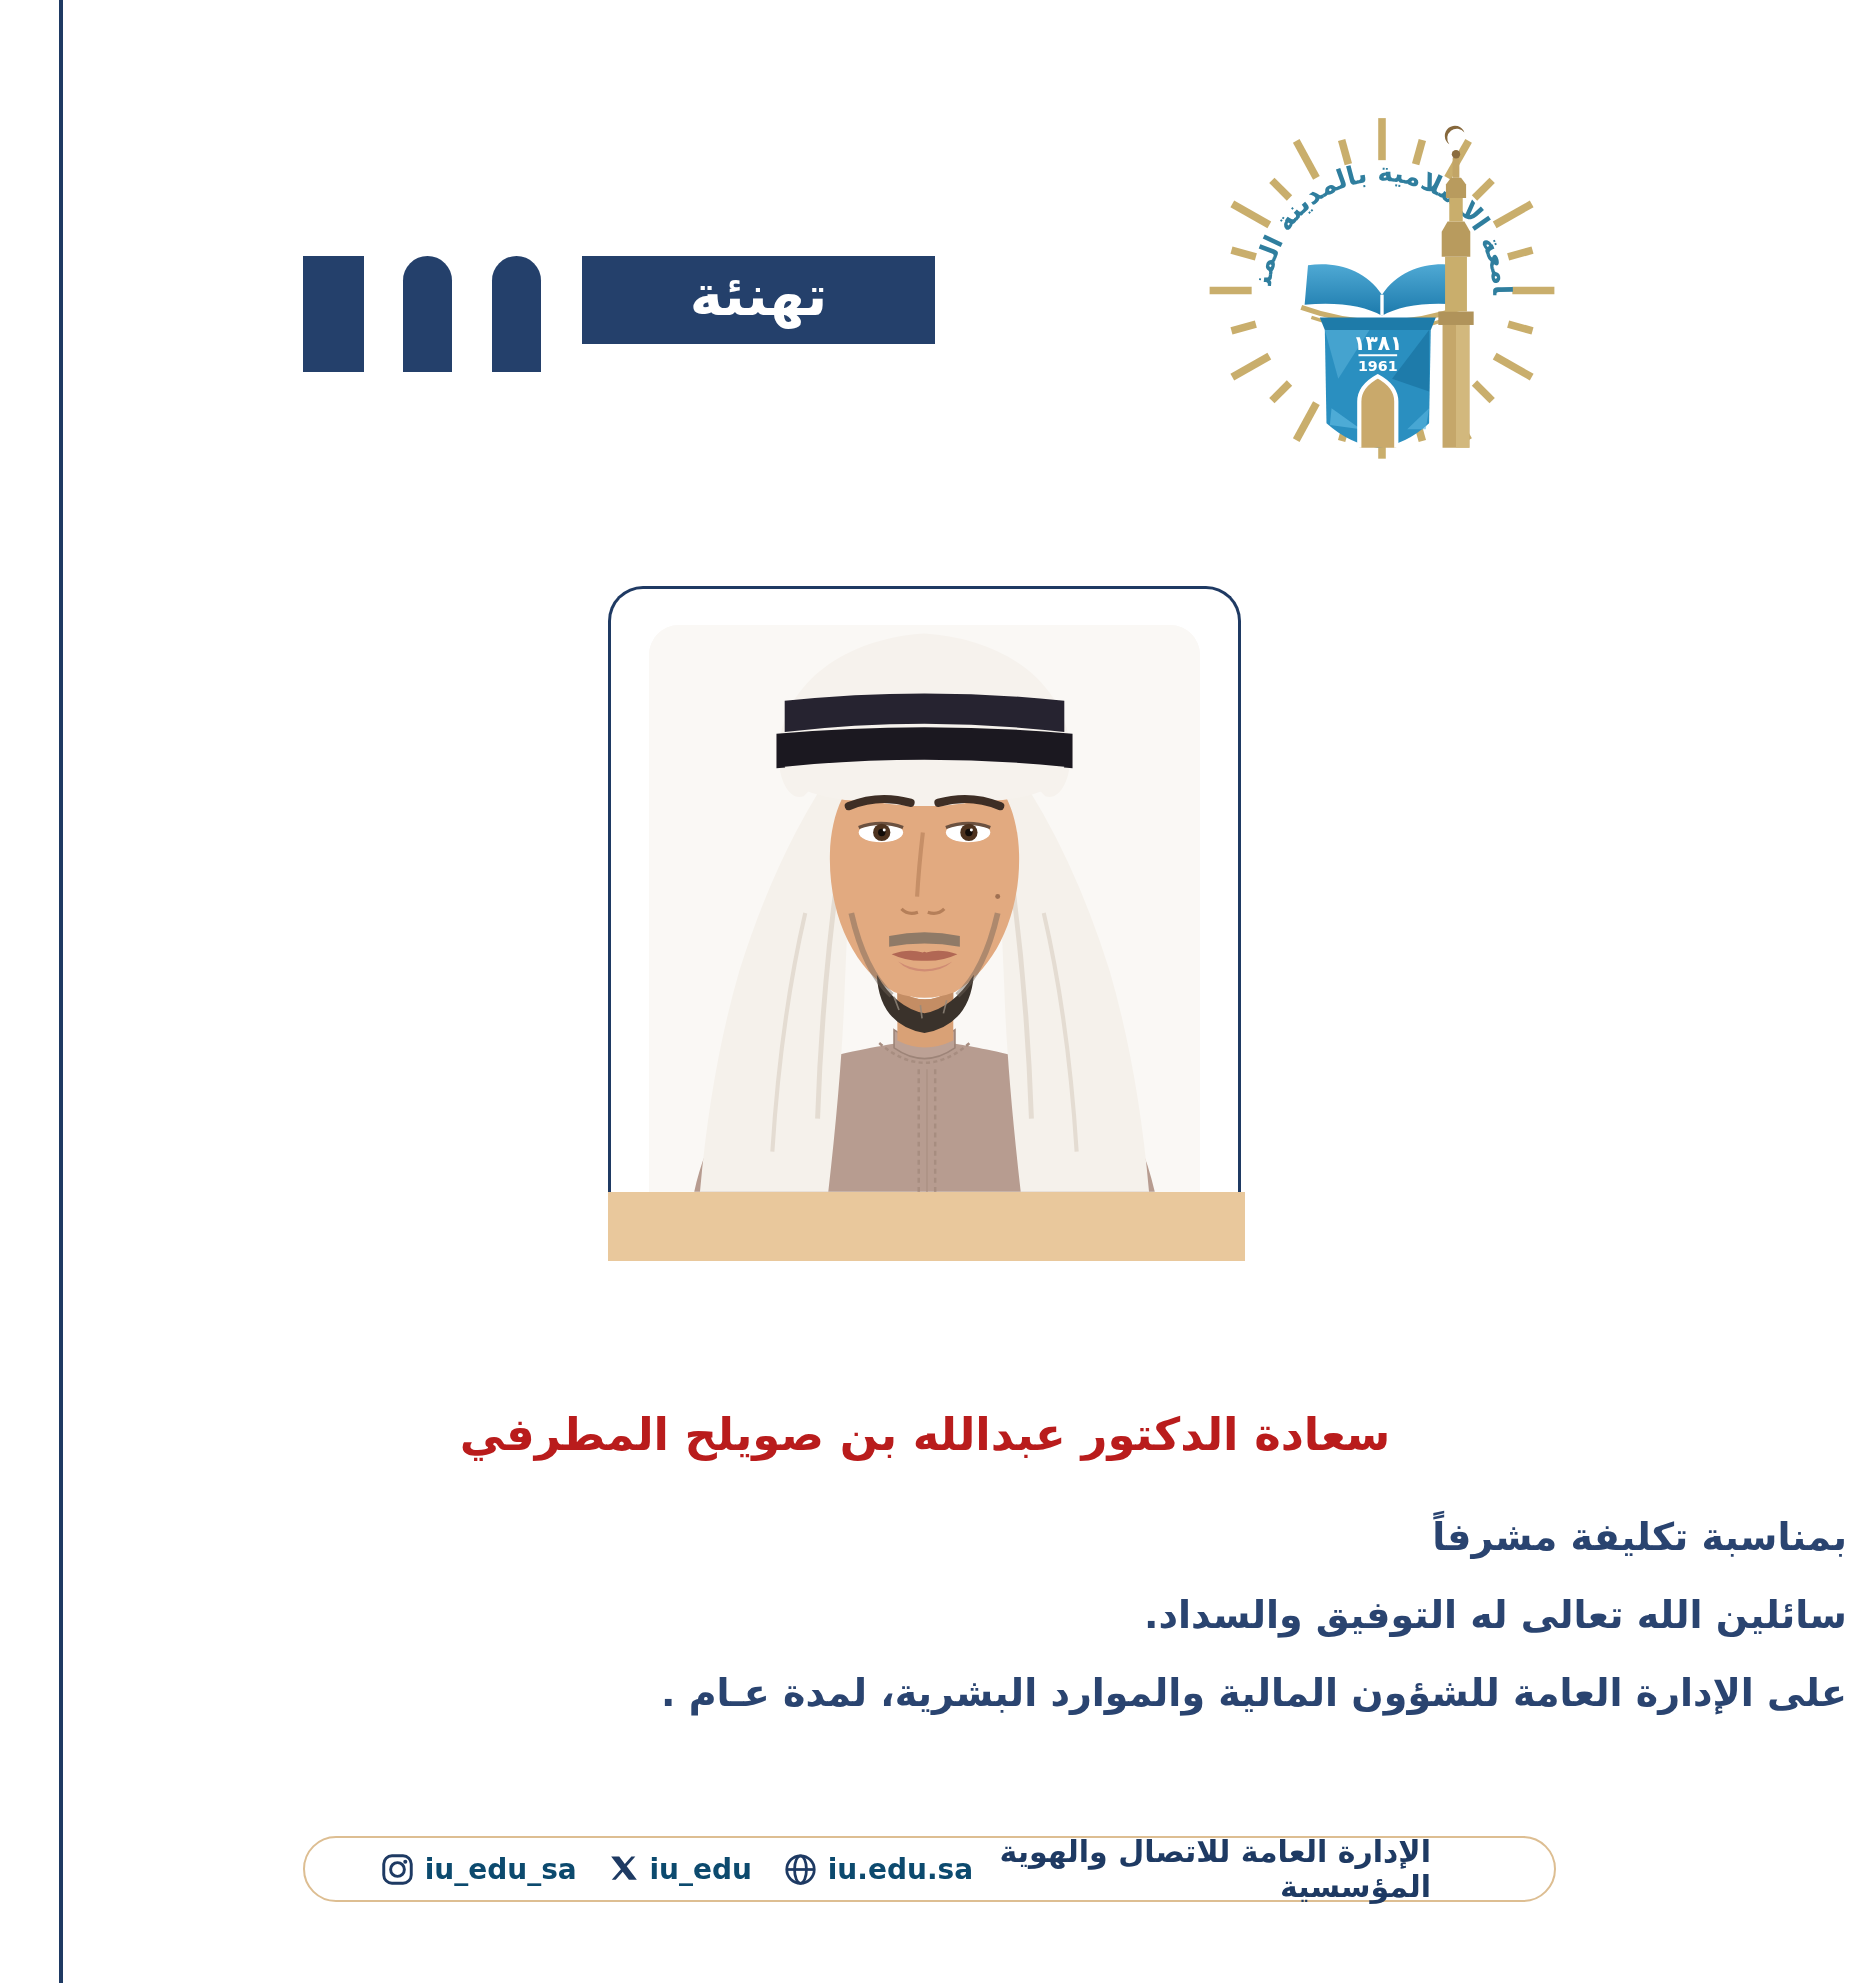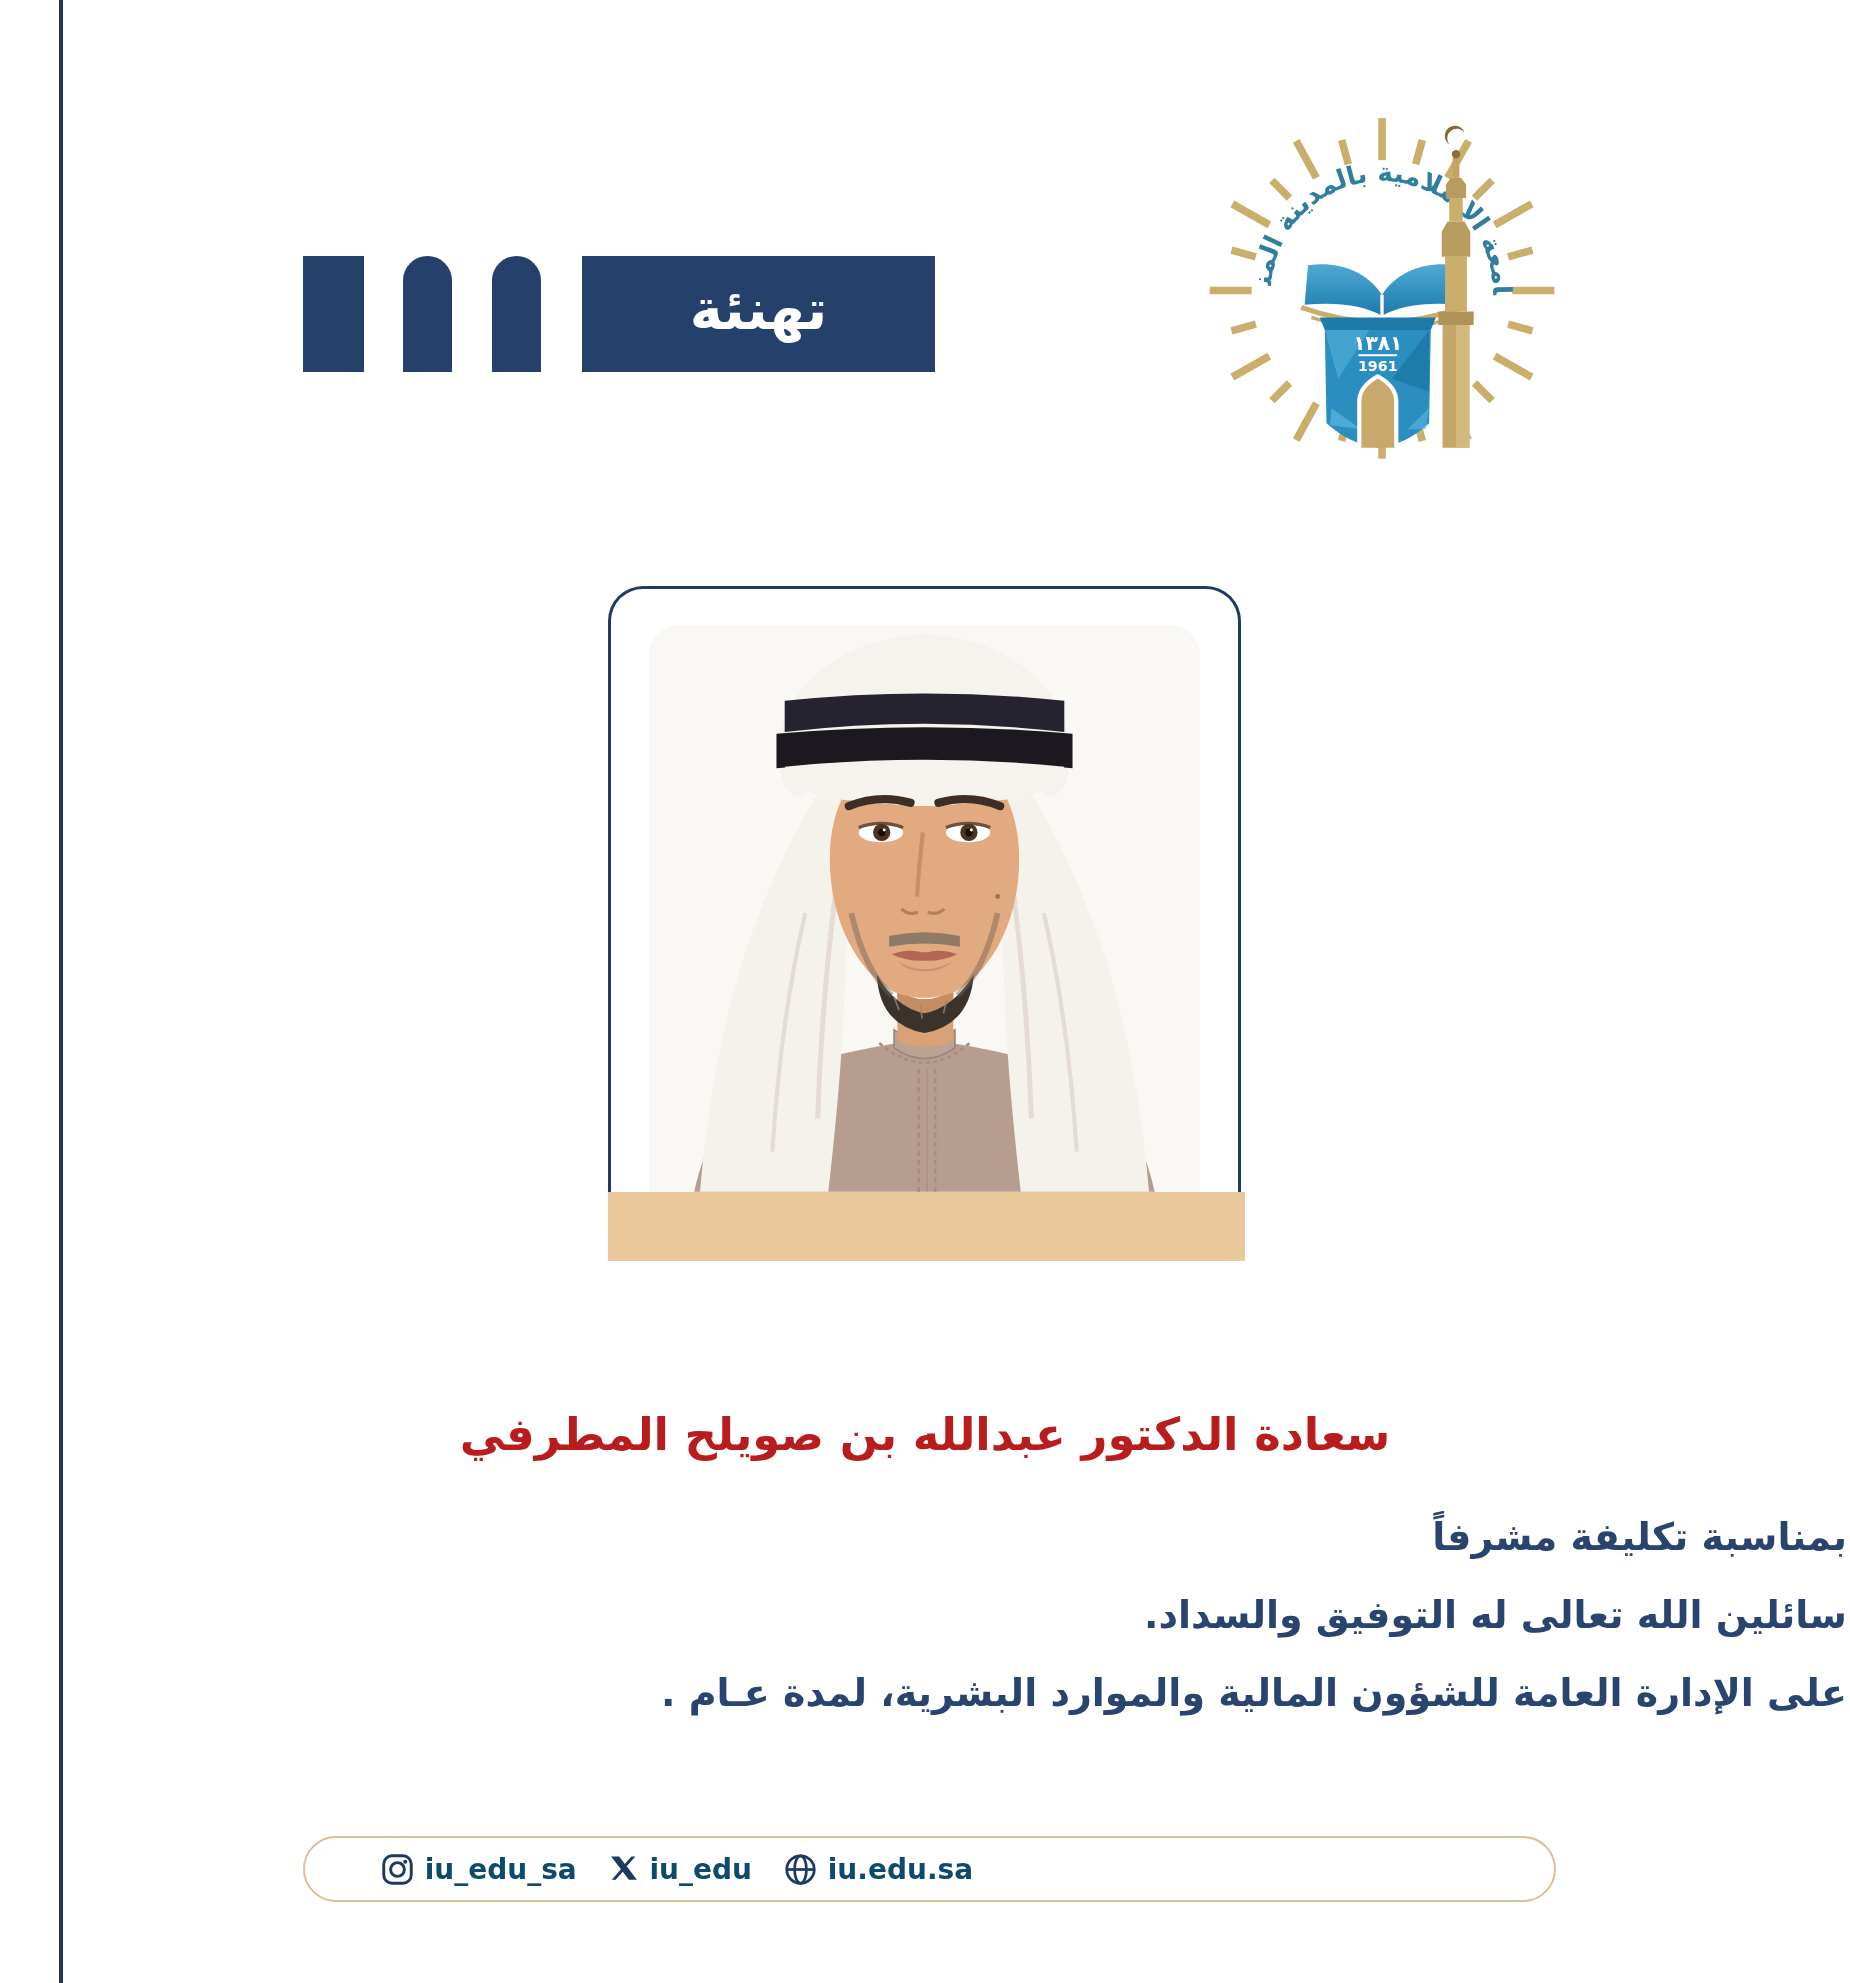--- a/index.html
+++ b/index.html
@@ -3,21 +3,21 @@
 <meta charset="utf-8">
 <style>
   html,body{margin:0;padding:0;background:#ffffff;}
   .page{position:relative;width:1850px;height:1984px;background:#ffffff;overflow:hidden;
         font-family:"DejaVu Sans",sans-serif;}
   .left-line{position:absolute;left:59px;top:0;width:4.1px;height:1984px;background:#1F3A63;}
   .bar{position:absolute;top:256px;height:116px;background:#24406B;}
   .bar1{left:303px;width:61px;}
   .bar2{left:403px;width:49px;border-radius:25px 25px 0 0;}
   .bar3{left:492px;width:49px;border-radius:25px 25px 0 0;}
-  .banner{position:absolute;left:582px;top:256px;width:353px;height:116px;background:#24406B;
+  .banner{position:absolute;left:582px;top:256px;width:353px;height:88px;background:#24406B;
           display:flex;align-items:center;justify-content:center;}
   .banner span{color:#ffffff;font-size:56px;font-weight:700;direction:rtl;line-height:1;padding-bottom:8.2px;}
   .logo{position:absolute;left:1197px;top:97px;width:370px;height:387px;}
   .photo-card{position:absolute;left:608px;top:586px;width:633px;height:606px;box-sizing:border-box;
               border:3.3px solid #1F3A63;border-bottom:none;border-radius:35px 35px 0 0;background:#ffffff;}
   .photo-inner{position:absolute;left:38px;top:36px;width:551px;height:567px;
                border-radius:30px 30px 0 0;overflow:hidden;background:#FAF8F5;}
   .tan-bar{position:absolute;left:608px;top:1192px;width:637px;height:69px;background:#E9C89C;}
   .headline{position:absolute;left:0;right:0;top:1306px;text-align:center;direction:rtl;
             font-size:64px;font-weight:700;color:#27426E;}
@@ -208,16 +208,17 @@
       </svg>
       <span>iu_edu</span>
       <span class="gap"></span>
       <svg width="33" height="33" viewBox="0 0 36 36">
         <circle cx="18" cy="18" r="15" fill="none" stroke="#1E3A63" stroke-width="3"></circle>
         <ellipse cx="18" cy="18" rx="6.5" ry="15" fill="none" stroke="#1E3A63" stroke-width="3"></ellipse>
         <line x1="3" y1="18" x2="33" y2="18" stroke="#1E3A63" stroke-width="3"></line>
       </svg>
       <span>iu.edu.sa</span>
     </div>
+    <div class="dept">الإدارة العامة للاتصال والهوية المؤسسية</div>
   </div>
 
 </div>
 
 
 </body></html>

